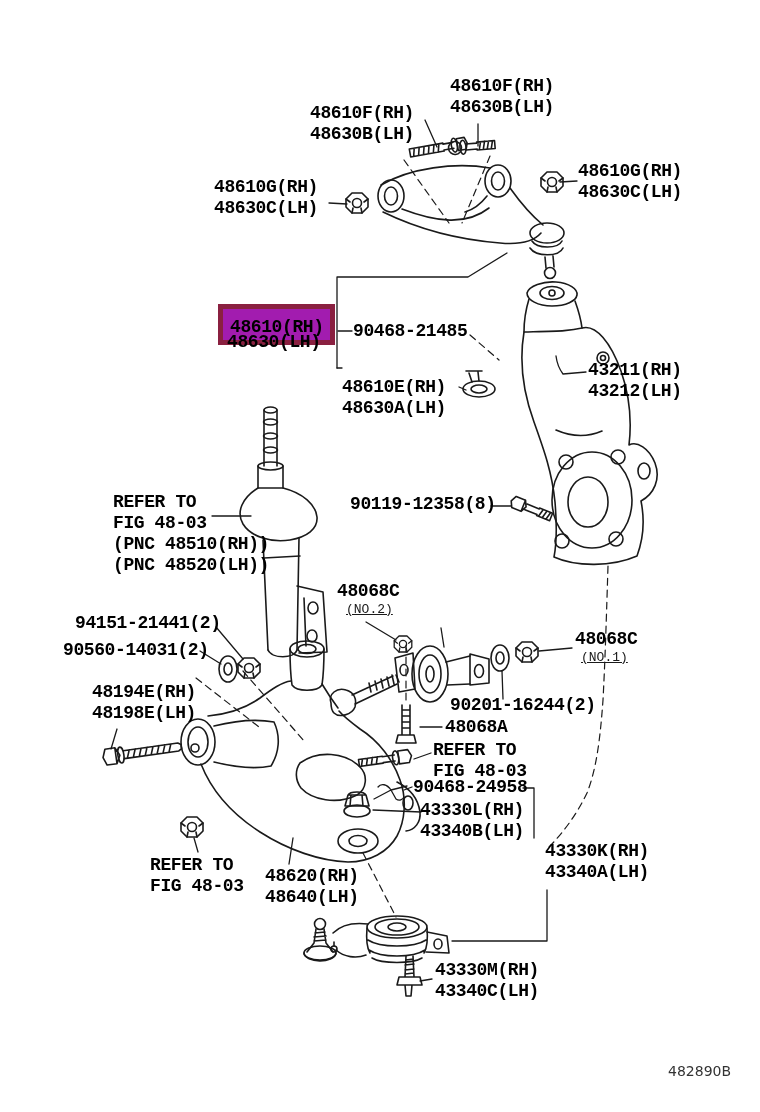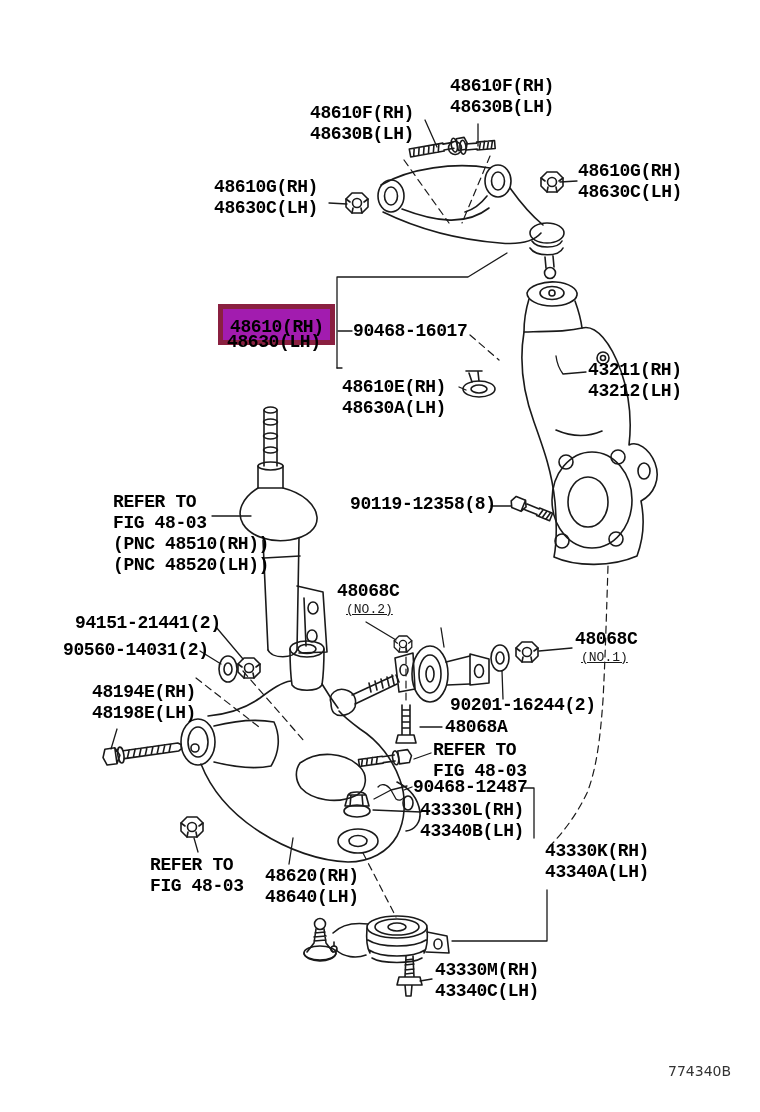--- a/index.html
+++ b/index.html
@@ -266,21 +266,21 @@
   <div class="lbl" style="left:214px;top:177px">48610G(RH)
 48630C(LH)</div>
   <div class="lbl" style="left:578px;top:161px">48610G(RH)
 48630C(LH)</div>
 
   <div class="hlbox" style="left: 218px; top: 304px; border-color: rgb(138, 32, 64);">
     <span class="in">48610(RH)</span>
   </div>
   <div class="lbl" style="left:227px;top:332px">48630(LH)</div>
 
-  <div class="lbl" style="left:353px;top:321px">90468-16017</div>
+  <div class="lbl" style="left:353px;top:321px">90468-21485</div>
   <div class="lbl" style="left:342px;top:377px">48610E(RH)
 48630A(LH)</div>
   <div class="lbl" style="left:588px;top:360px">43211(RH)
 43212(LH)</div>
 
   <div class="lbl" style="left:113px;top:492px">REFER TO
 FIG 48-03
 (PNC 48510(RH))
 (PNC 48520(LH))</div>
   <div class="lbl" style="left:350px;top:494px">90119-12358(8)</div>
@@ -292,27 +292,27 @@
 
   <div class="lbl" style="left:75px;top:613px">94151-21441(2)</div>
   <div class="lbl" style="left:63px;top:640px">90560-14031(2)</div>
   <div class="lbl" style="left:92px;top:682px">48194E(RH)
 48198E(LH)</div>
 
   <div class="lbl" style="left:450px;top:695px">90201-16244(2)</div>
   <div class="lbl" style="left:445px;top:717px">48068A</div>
   <div class="lbl" style="left:433px;top:740px">REFER TO
 FIG 48-03</div>
-  <div class="lbl" style="left:413px;top:777px">90468-12487</div>
+  <div class="lbl" style="left:413px;top:777px">90468-24958</div>
   <div class="lbl" style="left:420px;top:800px">43330L(RH)
 43340B(LH)</div>
   <div class="lbl" style="left:545px;top:841px">43330K(RH)
 43340A(LH)</div>
 
   <div class="lbl" style="left:150px;top:855px">REFER TO
 FIG 48-03</div>
   <div class="lbl" style="left:265px;top:866px">48620(RH)
 48640(LH)</div>
   <div class="lbl" style="left:435px;top:960px">43330M(RH)
 43340C(LH)</div>
 
-  <div class="docid" style="left:668px;top:1063px">774340B</div>
+  <div class="docid" style="left:668px;top:1063px">482890B</div>
 </div>
 
 </body></html>

